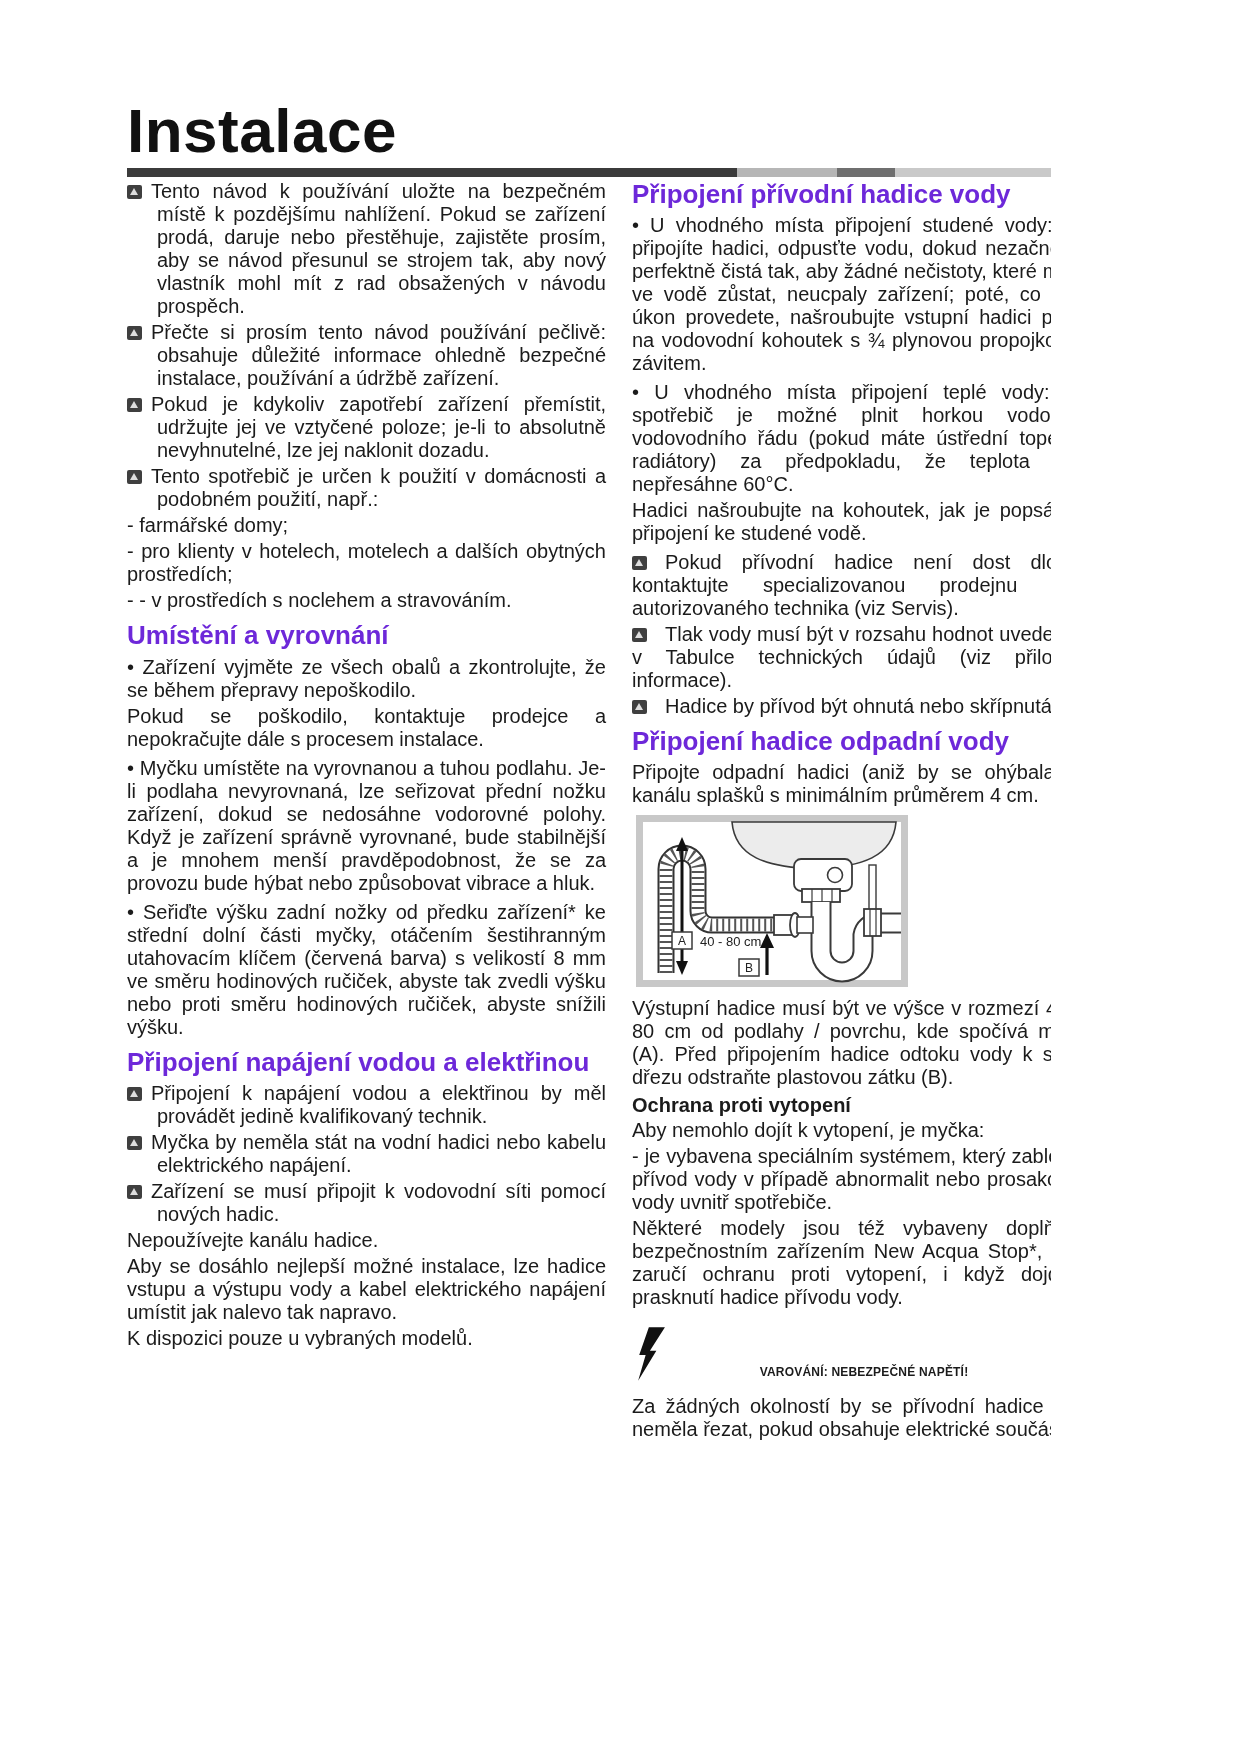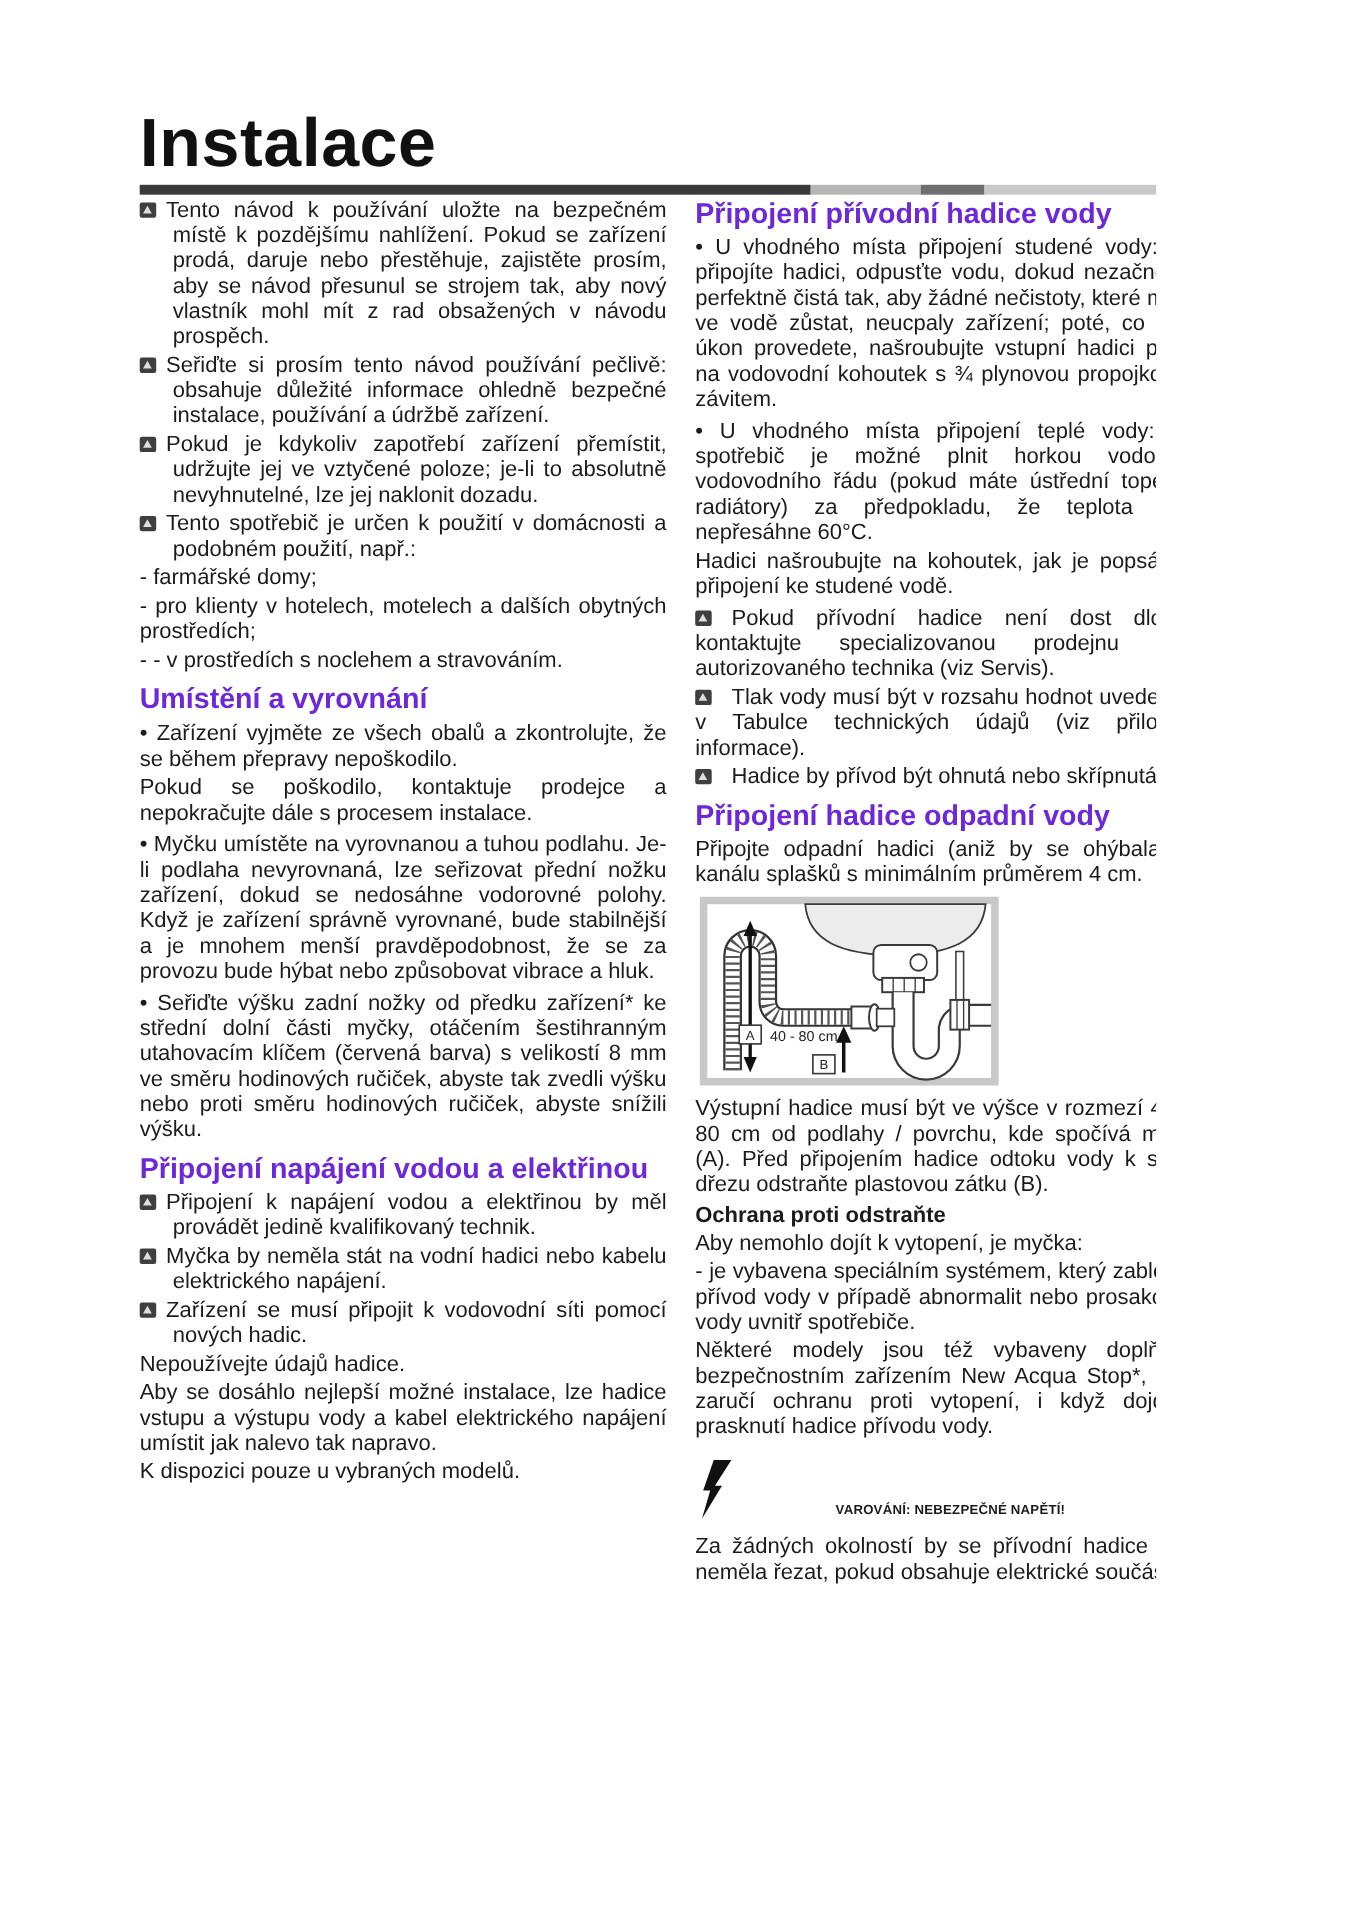--- a/index.html
+++ b/index.html
@@ -71,36 +71,36 @@
 
   <div class="title-rule">
     <div class="seg seg1" style="width:610px"></div>
     <div class="seg seg2" style="width:100px"></div>
     <div class="seg seg3" style="width:58px"></div>
     <div class="seg seg4" style="width:201px"></div>
   </div>
 
   <div class="col col-left">
     <p class="hang-warn"><span class="wicon"></span><span>Tento návod k používání uložte na bezpečném místě k pozdějšímu nahlížení. Pokud se zařízení prodá, daruje nebo přestěhuje, zajistěte prosím, aby se návod přesunul se strojem tak, aby nový vlastník mohl mít z rad obsažených v návodu prospěch.</span></p>
-    <p class="hang-warn"><span class="wicon"></span><span>Seřiďte si prosím tento návod používání pečlivě: obsahuje důležité informace ohledně bezpečné instalace, používání a údržbě zařízení.</span></p>
+    <p class="hang-warn"><span class="wicon"></span><span>Přečte si prosím tento návod používání pečlivě: obsahuje důležité informace ohledně bezpečné instalace, používání a údržbě zařízení.</span></p>
     <p class="hang-warn"><span class="wicon"></span><span>Pokud je kdykoliv zapotřebí zařízení přemístit, udržujte jej ve vztyčené poloze; je-li to absolutně nevyhnutelné, lze jej naklonit dozadu.</span></p>
     <p class="hang-warn"><span class="wicon"></span><span>Tento spotřebič je určen k použití v domácnosti a podobném použití, např.:</span></p>
     <p class="hang-dash">- farmářské domy;</p>
     <p>- pro klienty v hotelech, motelech a dalších obytných prostředích;</p>
     <p>- - v prostředích s noclehem a stravováním.</p>
     <h3 class="section">Umístění a vyrovnání</h3>
     <p class="gap">• Zařízení vyjměte ze všech obalů a zkontrolujte, že se během přepravy nepoškodilo.</p>
     <p>Pokud se poškodilo, kontaktuje prodejce a nepokračujte dále s procesem instalace.</p>
     <p class="gap">• Myčku umístěte na vyrovnanou a tuhou podlahu. Je-li podlaha nevyrovnaná, lze seřizovat přední nožku zařízení, dokud se nedosáhne vodorovné polohy. Když je zařízení správně vyrovnané, bude stabilnější a je mnohem menší pravděpodobnost, že se za provozu bude hýbat nebo způsobovat vibrace a hluk.</p>
     <p class="gap">• Seřiďte výšku zadní nožky od předku zařízení* ke střední dolní části myčky, otáčením šestihranným utahovacím klíčem (červená barva) s velikostí 8 mm ve směru hodinových ručiček, abyste tak zvedli výšku nebo proti směru hodinových ručiček, abyste snížili výšku.</p>
     <h3 class="section">Připojení napájení vodou a elektřinou</h3>
     <p class="hang-warn"><span class="wicon"></span><span>Připojení k napájení vodou a elektřinou by měl provádět jedině kvalifikovaný technik.</span></p>
     <p class="hang-warn"><span class="wicon"></span><span>Myčka by neměla stát na vodní hadici nebo kabelu elektrického napájení.</span></p>
     <p class="hang-warn"><span class="wicon"></span><span>Zařízení se musí připojit k vodovodní síti pomocí nových hadic.</span></p>
-    <p>Nepoužívejte údajů hadice.</p>
+    <p>Nepoužívejte kanálu hadice.</p>
     <p>Aby se dosáhlo nejlepší možné instalace, lze hadice vstupu a výstupu vody a kabel elektrického napájení umístit jak nalevo tak napravo.</p>
     <p>K dispozici pouze u vybraných modelů.</p>
   </div>
 
   <div class="col col-right">
     <h3 class="section" style="margin-top:0">Připojení přívodní hadice vody</h3>
     <p>• U vhodného místa připojení studené vody: než připojíte hadici, odpusťte vodu, dokud nezačne být perfektně čistá tak, aby žádné nečistoty, které mohly ve vodě zůstat, neucpaly zařízení; poté, co tento úkon provedete, našroubujte vstupní hadici pevně na vodovodní kohoutek s ¾ plynovou propojkou se závitem.</p>
     <p class="gap">• U vhodného místa připojení teplé vody: váš spotřebič je možné plnit horkou vodou z vodovodního řádu (pokud máte ústřední topení s radiátory) za předpokladu, že teplota vody nepřesáhne 60°C.</p>
     <p>Hadici našroubujte na kohoutek, jak je popsáno v připojení ke studené vodě.</p>
     <p class="gap"><span class="wicon wide"></span><span>Pokud přívodní hadice není dost dlouhá, kontaktujte specializovanou prodejnu nebo autorizovaného technika (viz Servis).</span></p>
@@ -148,21 +148,21 @@
         <text x="64" y="131" font-size="13" fill="#222">40 - 80 cm.</text>
 
         <line x1="131" y1="160" x2="131" y2="128" stroke="#111111" stroke-width="3.2"></line>
         <polygon points="131,118 124,133 138,133" fill="#111111"></polygon>
         <rect x="103" y="144" width="20" height="17" fill="#ffffff" stroke="#3a3a3a" stroke-width="1.5"></rect>
         <text x="113" y="157" text-anchor="middle" font-size="12" fill="#222">B</text>
       </svg>
     </div>
 
     <p>Výstupní hadice musí být ve výšce v rozmezí 40 až 80 cm od podlahy / povrchu, kde spočívá myčka (A). Před připojením hadice odtoku vody k sifonu dřezu odstraňte plastovou zátku (B).</p>
-    <p class="subheading">Ochrana proti odstraňte</p>
+    <p class="subheading">Ochrana proti vytopení</p>
     <p>Aby nemohlo dojít k vytopení, je myčka:</p>
     <p>- je vybavena speciálním systémem, který zablokuje přívod vody v případě abnormalit nebo prosakování vody uvnitř spotřebiče.</p>
     <p>Některé modely jsou též vybaveny doplňkový bezpečnostním zařízením New Acqua Stop*, které zaručí ochranu proti vytopení, i když dojde k prasknutí hadice přívodu vody.</p>
 
     <div class="voltage-block">
       <svg class="bolt" width="30" height="54" viewBox="0 0 28 50" xmlns="http://www.w3.org/2000/svg">
         <polygon points="19,0 27,0 13,22 19,22 2,50 9,26 3,26 12,0" fill="#111111"></polygon>
       </svg>
       <div class="voltage-title">VAROVÁNÍ: NEBEZPEČNÉ NAPĚTÍ!</div>
     </div>

